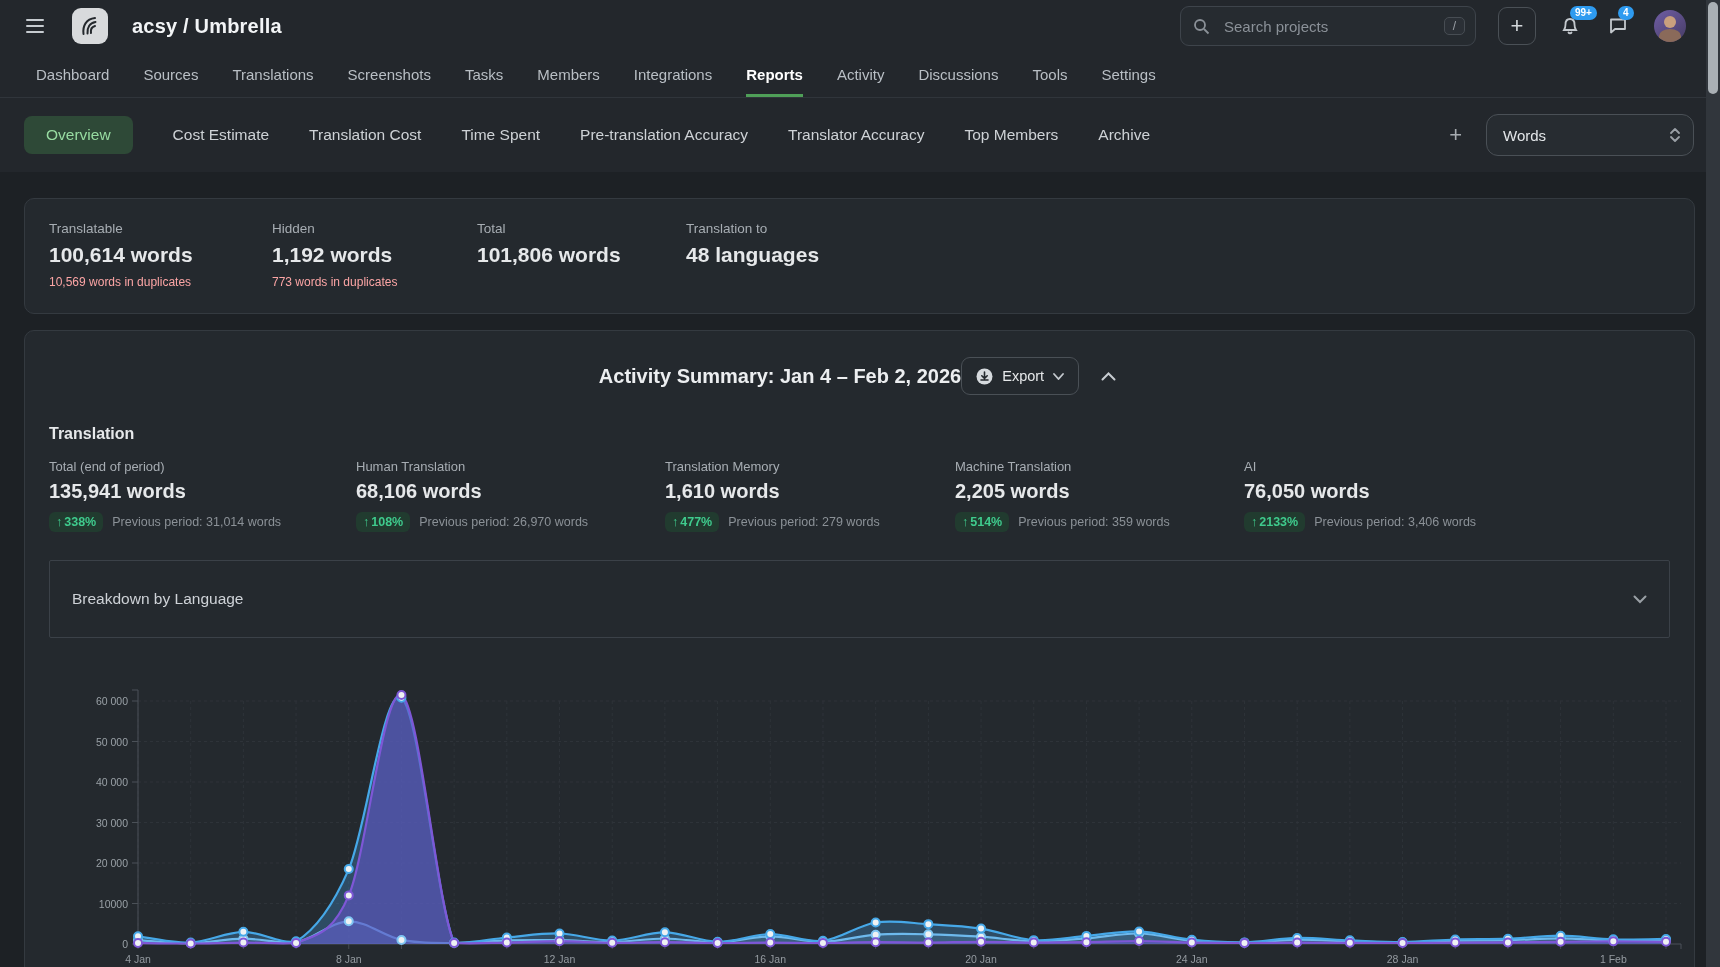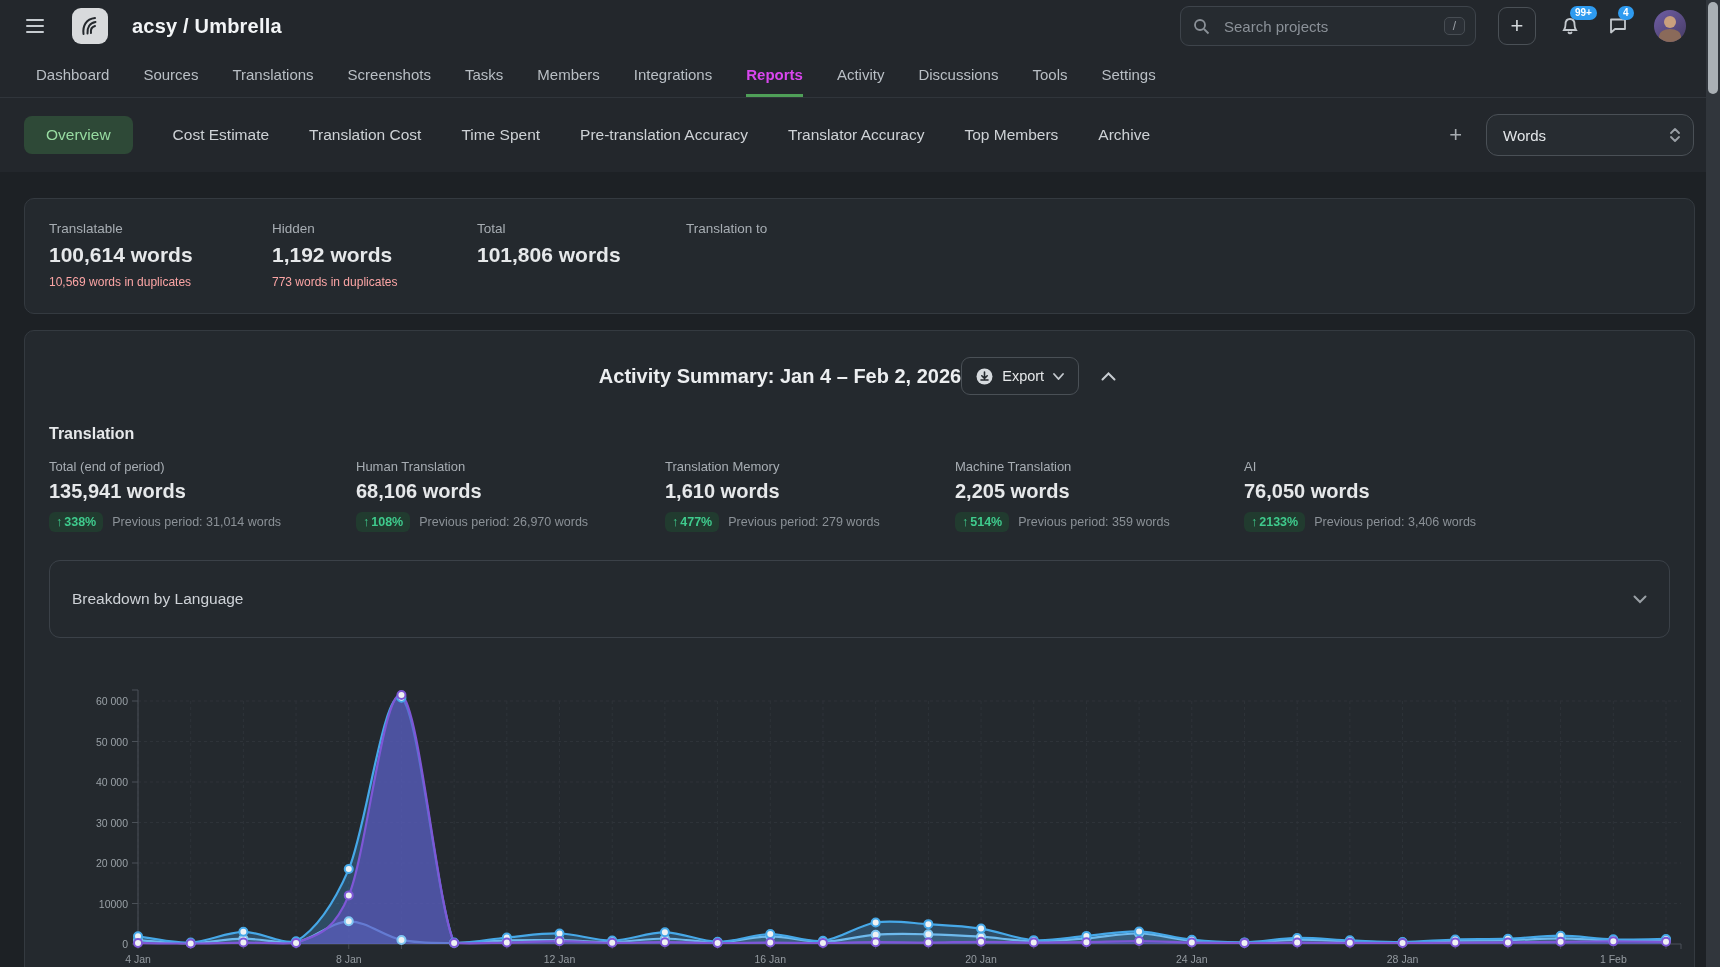--- a/index.html
+++ b/index.html
@@ -23,21 +23,21 @@
   .tb-icon{position:relative;width:26px;height:26px;cursor:pointer;}
   .badge{position:absolute;top:-7px;left:12px;background:#2e9bf0;color:#fff;font-size:10px;font-weight:bold;border-radius:9px;padding:2px 5px;line-height:1;white-space:nowrap;}
   .avatar{position:relative;width:32px;height:32px;border-radius:50%;background:linear-gradient(140deg,#6b5a9e 10%,#4a3f6b 90%);overflow:hidden;cursor:pointer;}
   .avatar::before{content:"";position:absolute;left:10px;top:6px;width:12px;height:12px;border-radius:50%;background:#c9a07e;}
   .avatar::after{content:"";position:absolute;left:5px;top:19px;width:22px;height:14px;border-radius:50% 50% 0 0;background:#8a6a5a;}
 
   
   .primary-nav{display:flex;gap:34px;height:45px;padding:0 24px 0 36px;border-bottom:1px solid #30353b;}
   .nav-tab{display:flex;align-items:center;height:100%;box-sizing:border-box;border-bottom:3px solid transparent;padding-top:3px;
            font-size:15px;color:#b9bfc5;cursor:pointer;white-space:nowrap;}
-  .nav-tab.active{color:#d946ef;font-weight:bold;border-bottom-color:#4f9f58;}
+  .nav-tab.active{color:#ffffff;font-weight:bold;border-bottom-color:#4f9f58;}
 
   
   .report-tabs-row{display:flex;align-items:center;height:74px;padding:0 26px 0 24px;}
   .report-tabs-list{display:flex;align-items:flex-end;gap:40px;}
   .report-tab{font-size:15.5px;color:#ced2d6;cursor:pointer;white-space:nowrap;padding:10px 0;}
   .report-tab.active{background:#2e4937;color:#97dba1;border-radius:8px;padding:10px 22px;}
   .tab-add{margin-left:auto;background:none;border:none;color:#a6abb0;font-size:22px;cursor:pointer;padding:4px 10px;}
   .unit-select{margin-left:14px;width:178px;height:40px;border:1px solid #4a5056;border-radius:12px;background:#272c31;
                display:flex;align-items:center;justify-content:space-between;padding:0 12px 0 16px;cursor:pointer;}
   .unit-select span{font-size:15px;color:#e3e6e9;}
@@ -61,21 +61,21 @@
 
   .section-title{font-size:16px;font-weight:bold;color:#e6e8ea;margin:30px 0 0;}
   .t-stats{display:grid;grid-template-columns:307px 309px 290px 289px 1fr;margin-top:16px;}
   .t-label{font-size:13px;color:#a7adb3;}
   .t-value{font-size:20px;font-weight:bold;color:#e6e8ea;margin-top:6px;}
   .t-meta{display:flex;align-items:center;gap:9px;margin-top:9px;}
   .delta-badge{display:inline-flex;align-items:center;gap:2px;background:#213b2f;color:#3fcb8d;border-radius:6px;
                padding:3px 7px;font-size:12.5px;font-weight:bold;}
   .prev{font-size:12.5px;color:#8b9197;}
 
-  .breakdown{margin-top:28px;height:76px;border:1px solid #3b4148;border-radius:11px;display:flex;align-items:center;
+  .breakdown{margin-top:28px;height:76px;border:1px solid #3b4148;border-radius:2px;display:flex;align-items:center;
              justify-content:space-between;padding:0 22px;cursor:pointer;}
   .breakdown span{font-size:15.5px;color:#ced2d7;}
 
   .chart-wrap{margin-top:22px;}
 
   
   .scrollbar{position:absolute;top:0;right:0;width:14px;height:967px;background:#31363c;}
   .scrollbar .thumb{position:absolute;top:2px;left:2px;width:10px;height:92px;background:#aab0b5;border-radius:6px;cursor:pointer;}
 </style>
 </head>
@@ -177,20 +177,21 @@
             <div class="s-label">Hidden</div>
             <div class="s-value">1,192 words</div>
             <div class="s-sub">773 words in duplicates</div>
           </div>
           <div class="s-stat">
             <div class="s-label">Total</div>
             <div class="s-value">101,806 words</div>
           </div>
           <div class="s-stat">
             <div class="s-label">Translation to</div>
+            <div class="s-value">48 languages</div>
           </div>
         </div>
     </section>
 
     <section class="card activity-card">
       <div class="activity-head">
         <h1 class="activity-title">Activity Summary: Jan 4 – Feb 2, 2026</h1>
         <div class="head-actions">
           <button class="export-btn">
             <svg width="17" height="17" viewBox="0 0 17 17">

